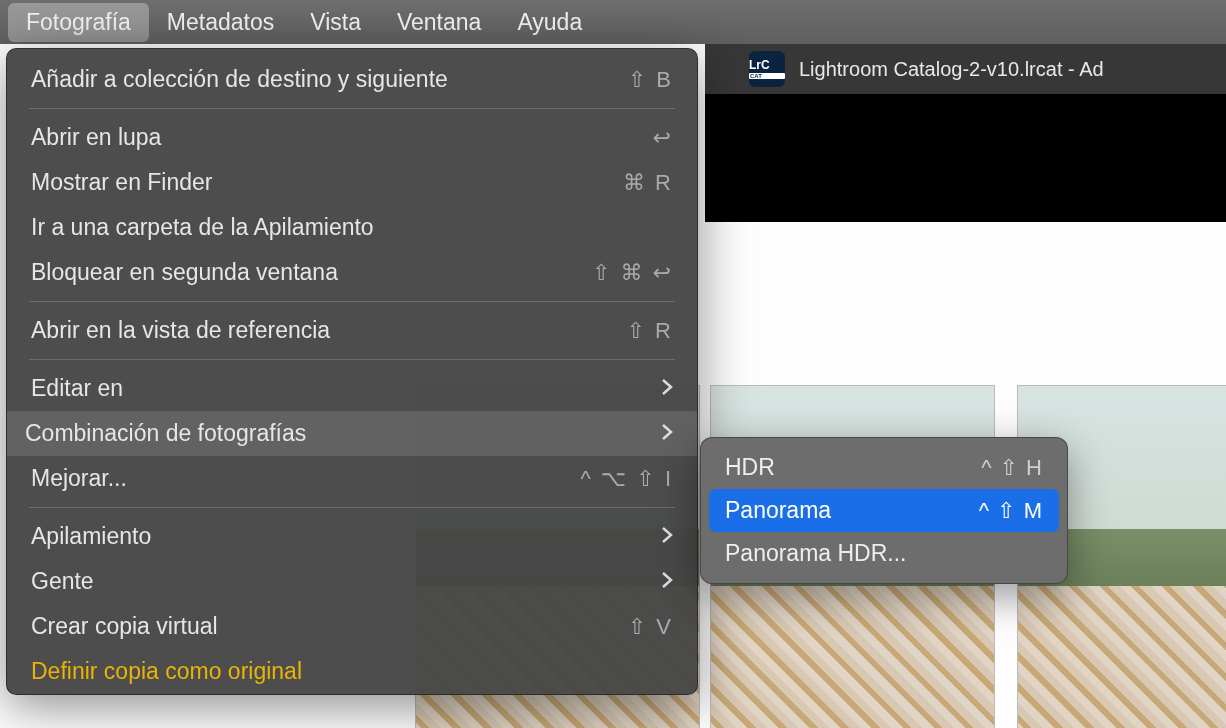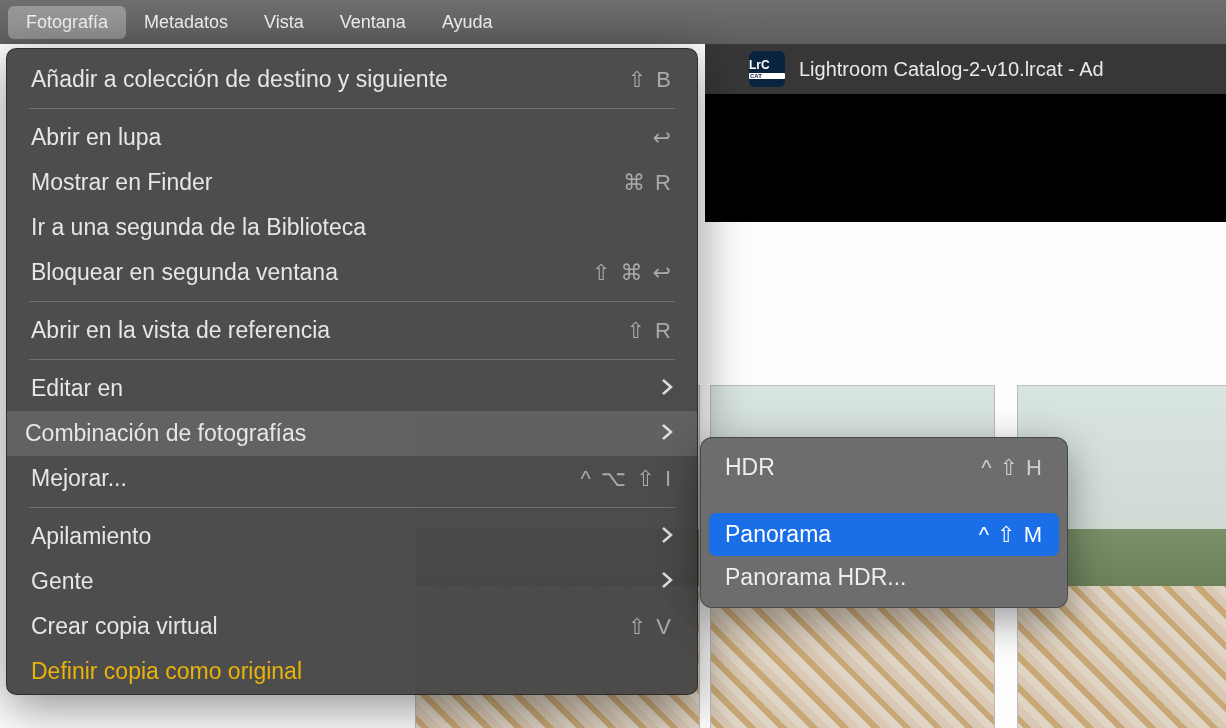--- a/index.html
+++ b/index.html
@@ -11,21 +11,21 @@
       overflow: hidden;
       position: relative;
     }
     .menubar {
       height: 44px;
       background: linear-gradient(#6e6e6e, #5f5f5f);
       display: flex;
       align-items: center;
       padding-left: 8px;
       color: #f0f0f0;
-      font-size: 18px;
+      font-size: 23px;
     }
     .menubar-item {
       padding: 6px 18px;
       border-radius: 6px;
       cursor: default;
     }
     .menubar-item.active {
       background: rgba(255,255,255,0.3);
     }
     .titlebar {
@@ -149,21 +149,20 @@
     .sub-item {
       display: flex;
       justify-content: space-between;
       align-items: center;
       padding: 8px 16px;
       border-radius: 7px;
     }
     .sub-item.selected {
       background: #1a6fe8;
       color: #fff;
-      margin-top: 24px;
     }
     .sub-item .shortcut {
       font-size: 22px;
       letter-spacing: 1px;
     }
     .sub-item.selected .shortcut { color: #fff; }
     .sub-item .shortcut.dim { color: #cfcfcf; }
   </style>
 </head>
 <body>
@@ -210,21 +209,21 @@
   <div class="menu-sep"></div>
   <div class="menu-item">
     <span class="label">Abrir en lupa</span>
     <span class="shortcut">↩</span>
   </div>
   <div class="menu-item">
     <span class="label">Mostrar en Finder</span>
     <span class="shortcut">⌘ R</span>
   </div>
   <div class="menu-item">
-    <span class="label">Ir a una segunda de la Biblioteca</span>
+    <span class="label">Ir a una carpeta de la Apilamiento</span>
   </div>
   <div class="menu-item">
     <span class="label">Bloquear en segunda ventana</span>
     <span class="shortcut">⇧ ⌘ ↩</span>
   </div>
   <div class="menu-sep"></div>
   <div class="menu-item">
     <span class="label">Abrir en la vista de referencia</span>
     <span class="shortcut">⇧ R</span>
   </div>

